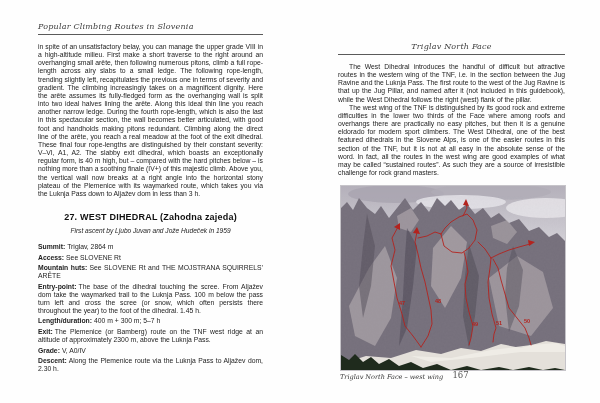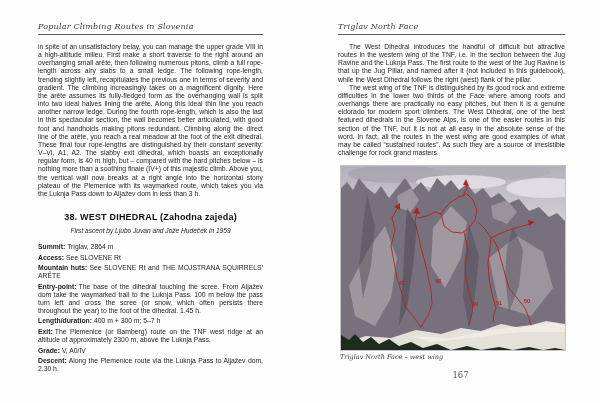--- a/index.html
+++ b/index.html
@@ -9,21 +9,21 @@
   }
   .page { position:absolute; top:22px; }
   .page-left  { left:38px;  width:225px; }
   .page-right { left:338px; width:227px; }
 
   .running-head {
     font-family:"DejaVu Serif", serif; font-style:italic;
     font-size:8px; color:#3c3c3c; padding-bottom:3px;
     border-bottom:1px solid #5a5a5a; letter-spacing:0.2px;
   }
-  .rh-right { text-align:left; }
+  .rh-right { text-align:center;margin-top:20px; }
 
   .body-text {
     margin:8px 0 0 0; font-size:6.8px; line-height:8.15px;
     color:#1c1c1c; text-align:justify;
   }
   .p2 { margin-top:0; }
   .indent { text-indent:11px; }
 
   .route-title {
     margin-top:14px; text-align:center; font-size:9px;
@@ -67,21 +67,21 @@
 </head>
 <body>
 
 <div class="spread">
 
   <div class="page page-left">
     <div class="running-head">Popular Climbing Routes in Slovenia</div>
 
     <p class="body-text">in spite of an unsatisfactory belay, you can manage the upper grade VIII in a high-altitude milieu. First make a short traverse to the right around an overhanging small arête, then following numerous pitons, climb a full rope-length across airy slabs to a small ledge. The following rope-length, trending slightly left, recapitulates the previous one in terms of severity and gradient. The climbing increasingly takes on a magnificent dignity. Here the arête assumes its fully-fledged form as the overhanging wall is split into two ideal halves lining the arête. Along this ideal thin line you reach another narrow ledge. During the fourth rope-length, which is also the last in this spectacular section, the wall becomes better articulated, with good foot and handholds making pitons redundant. Climbing along the direct line of the arête, you reach a real meadow at the foot of the exit dihedral. These final four rope-lengths are distinguished by their constant severity: V–VI, A1, A2. The slabby exit dihedral, which boasts an exceptionally regular form, is 40 m high, but – compared with the hard pitches below – is nothing more than a soothing finale (IV+) of this majestic climb. Above you, the vertical wall now breaks at a right angle into the horizontal stony plateau of the Plemenice with its waymarked route, which takes you via the Luknja Pass down to Aljažev dom in less than 3 h.</p>
 
-    <div class="route-title">38. WEST DIHEDRAL (Zahodna zajeda)</div>
+    <div class="route-title">27. WEST DIHEDRAL (Zahodna zajeda)</div>
 
     <div class="first-ascent">First ascent by Ljubo Juvan and Jože Hudeček in 1959</div>
 
     <div class="info">
       <div class="info-row">
         <b>Summit:</b><span>Triglav, 2864 m</span>
       </div>
       <div class="info-row">
         <b>Access:</b><span>See SLOVENE Rt</span>
       </div>

